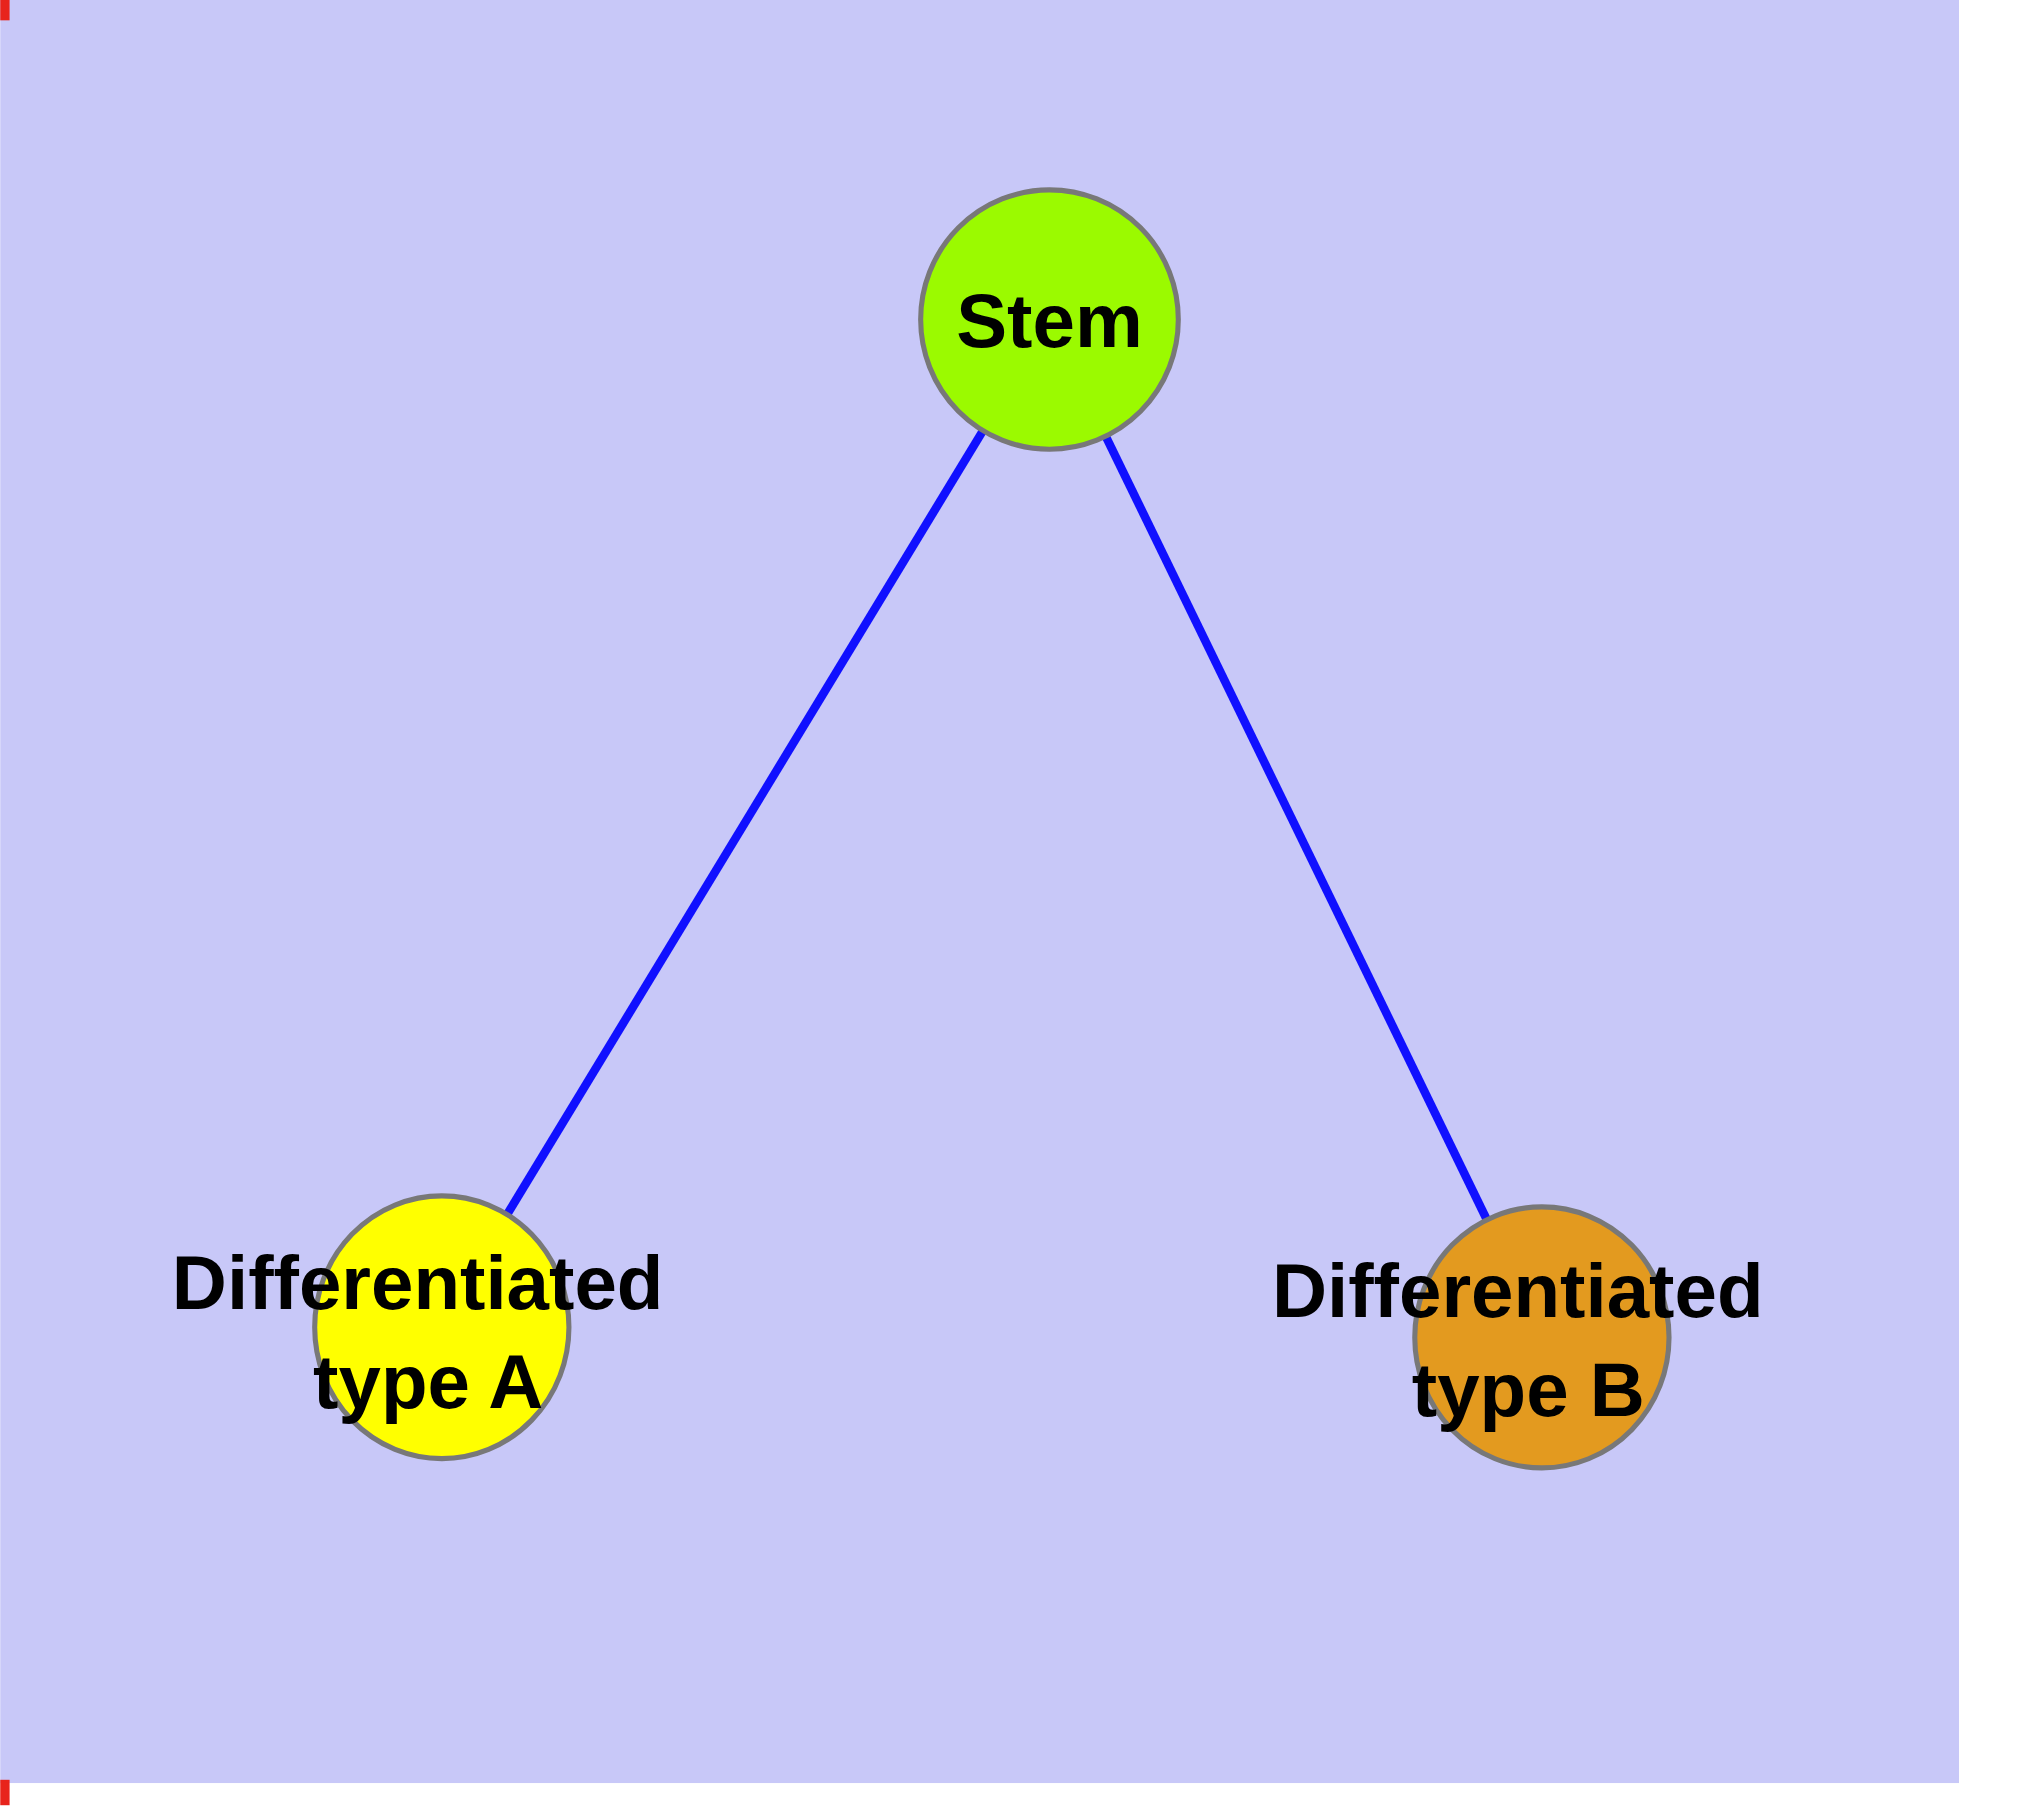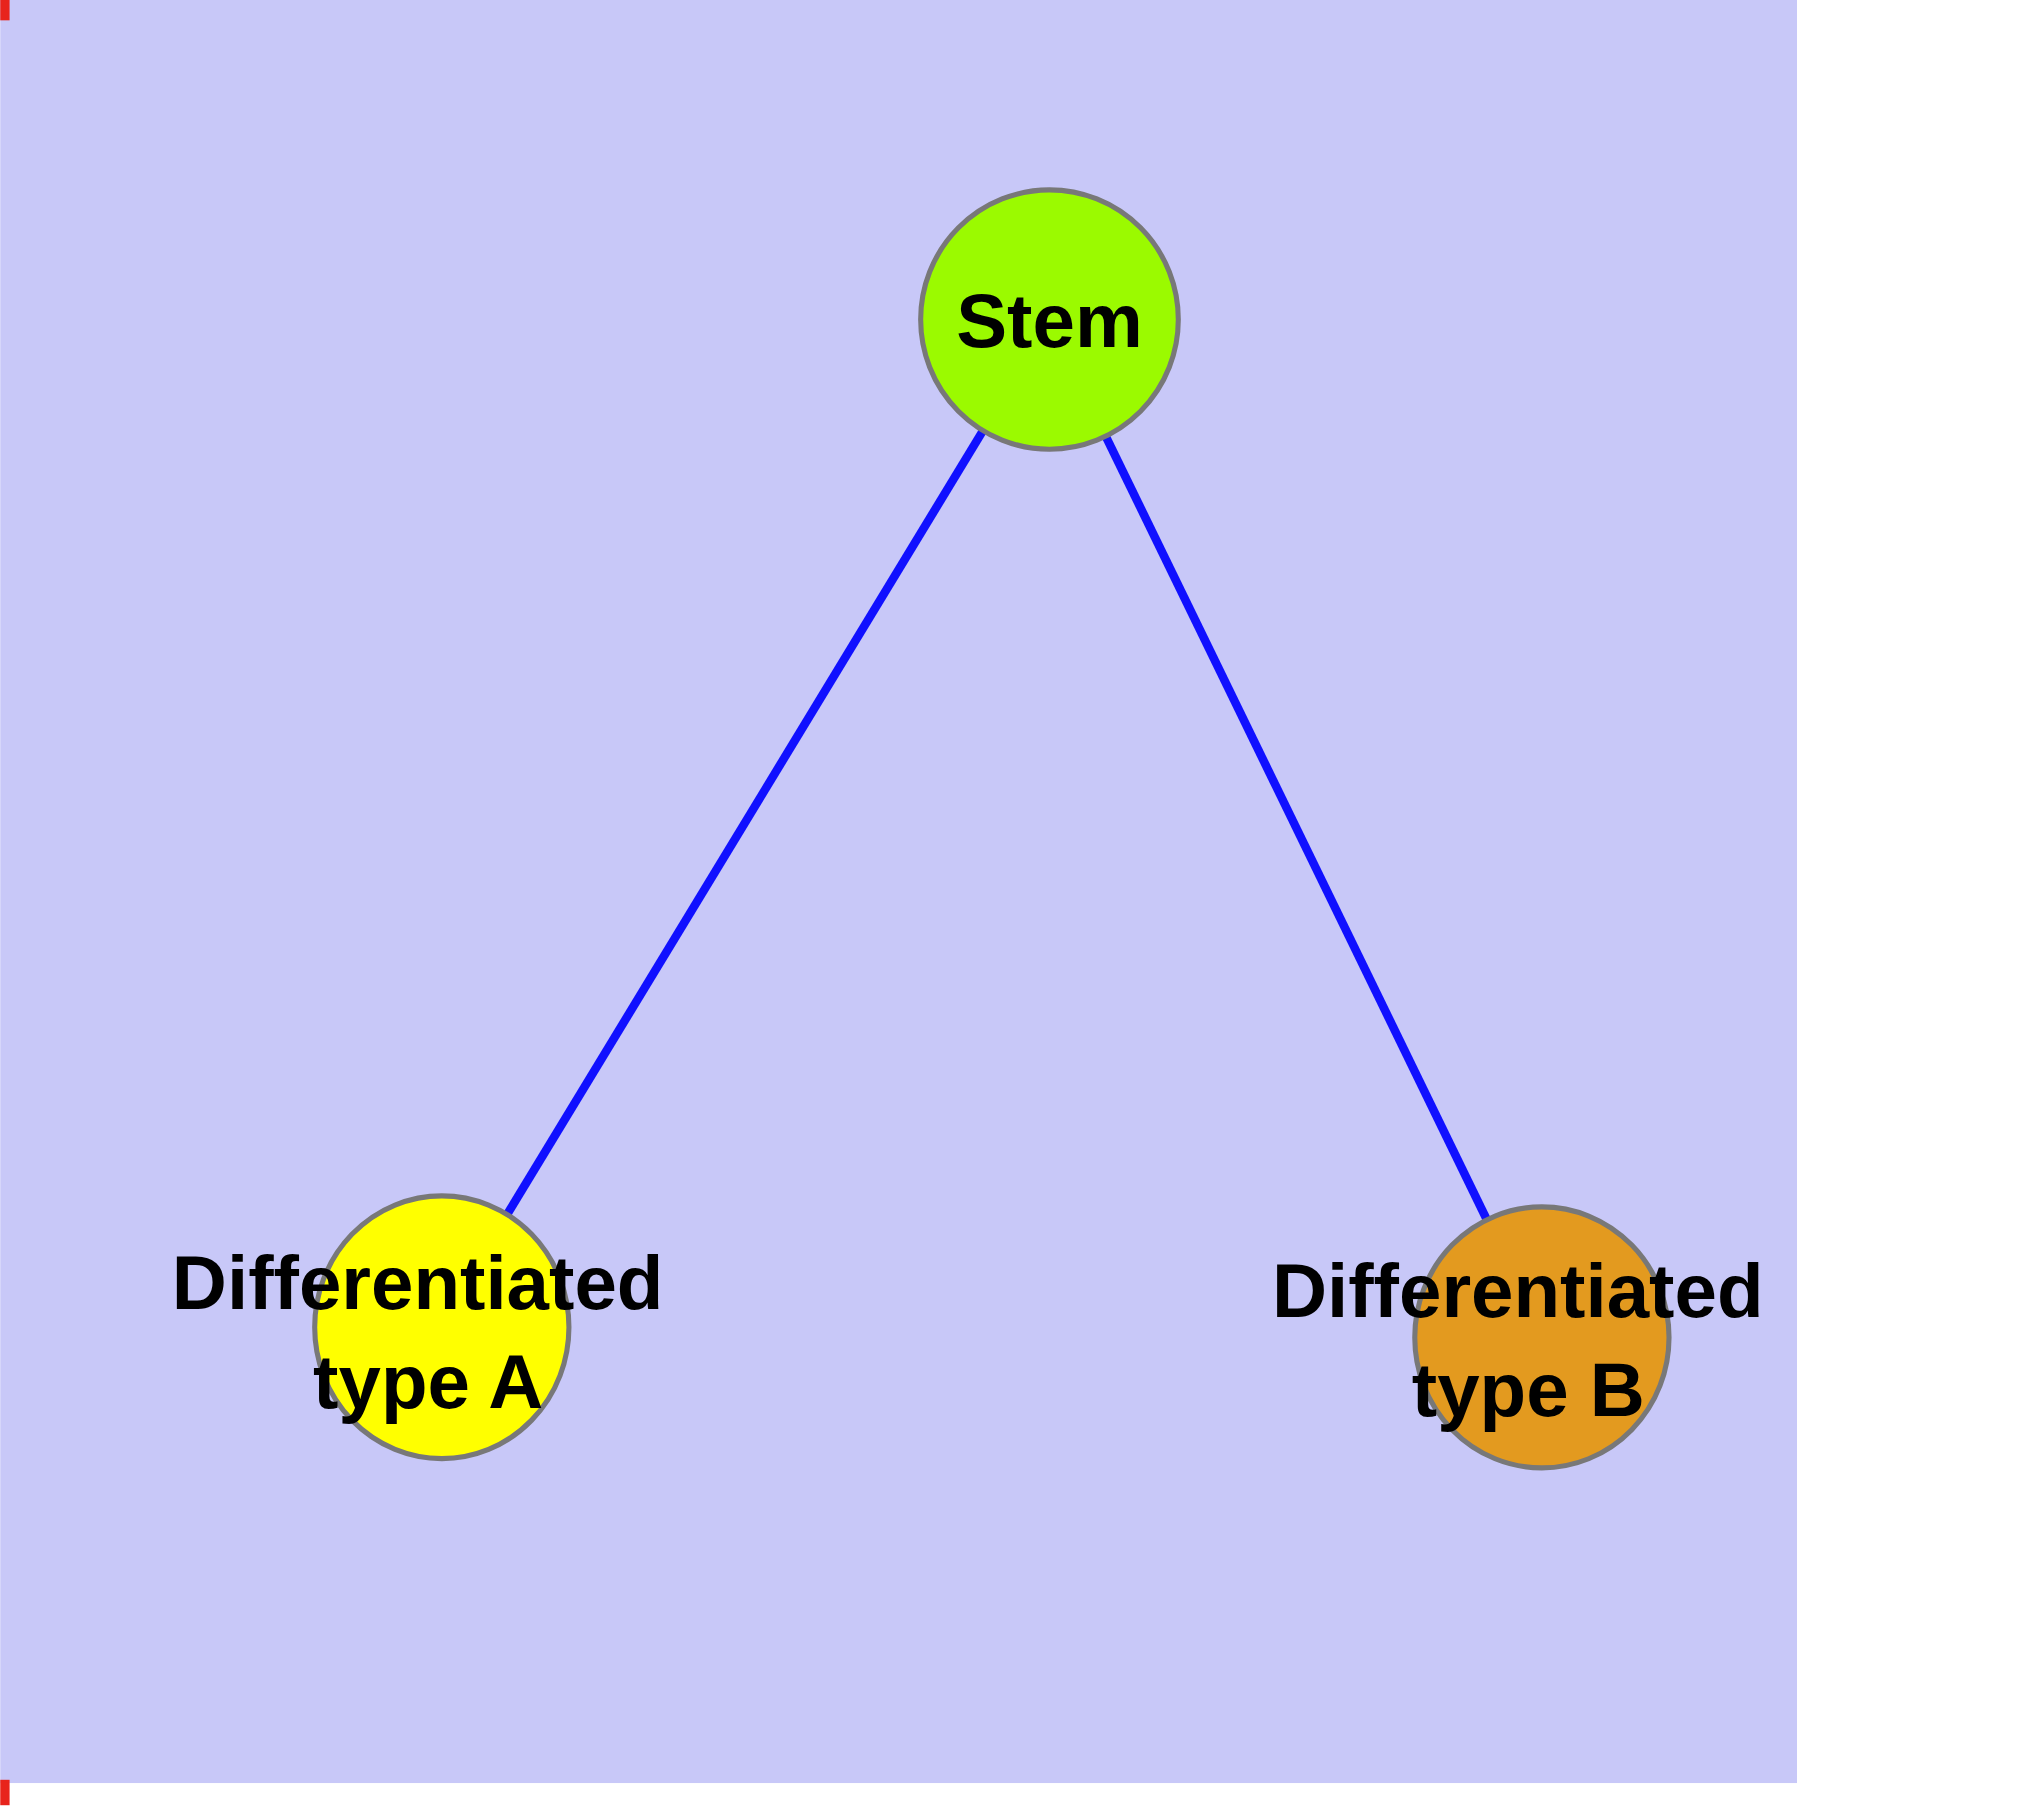--- a/index.html
+++ b/index.html
@@ -2,21 +2,21 @@
 <html style="font-size:13.6px"><head>
 <meta charset="utf-8">
 <title>graph</title>
 <style>
   html, body {
     margin: 0;
     padding: 0;
     background: #ffffff;
   }
   .canvas-wrap {
-    width: 1797px;
+    width: 1959px;
     height: 1812px;
     overflow: hidden;
     position: relative;
   }
   svg {
     display: block;
   }
   .node-label {
     font-family: "Liberation Sans", "DejaVu Sans", sans-serif;
     font-weight: bold;

